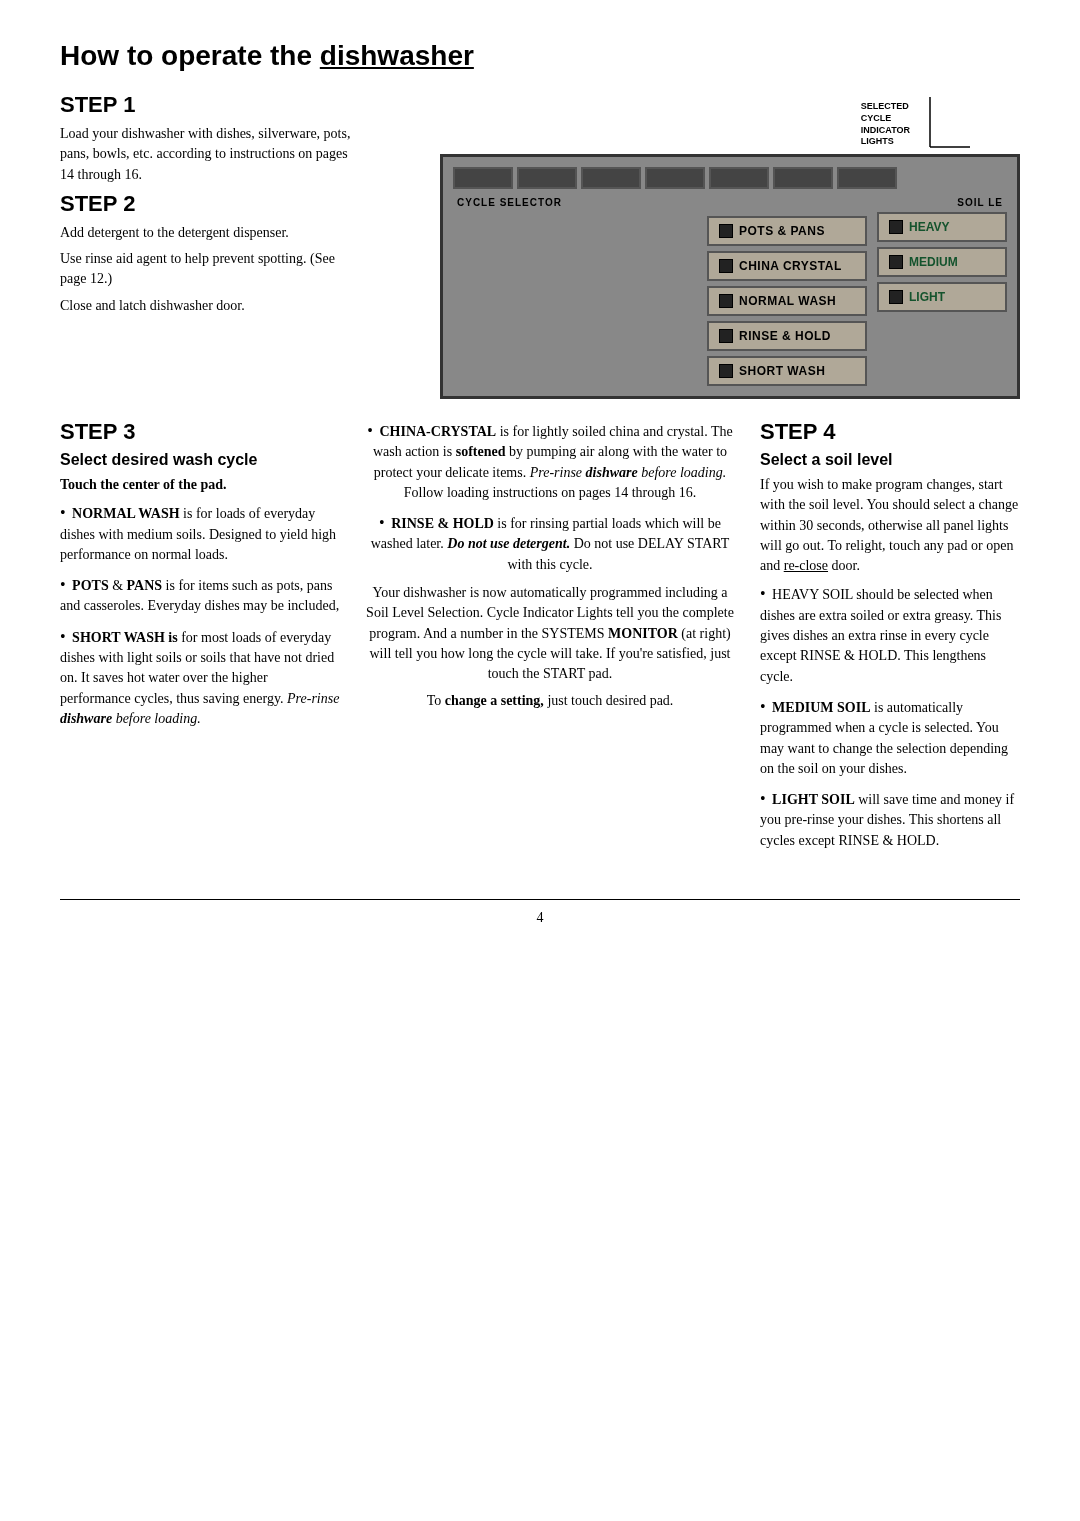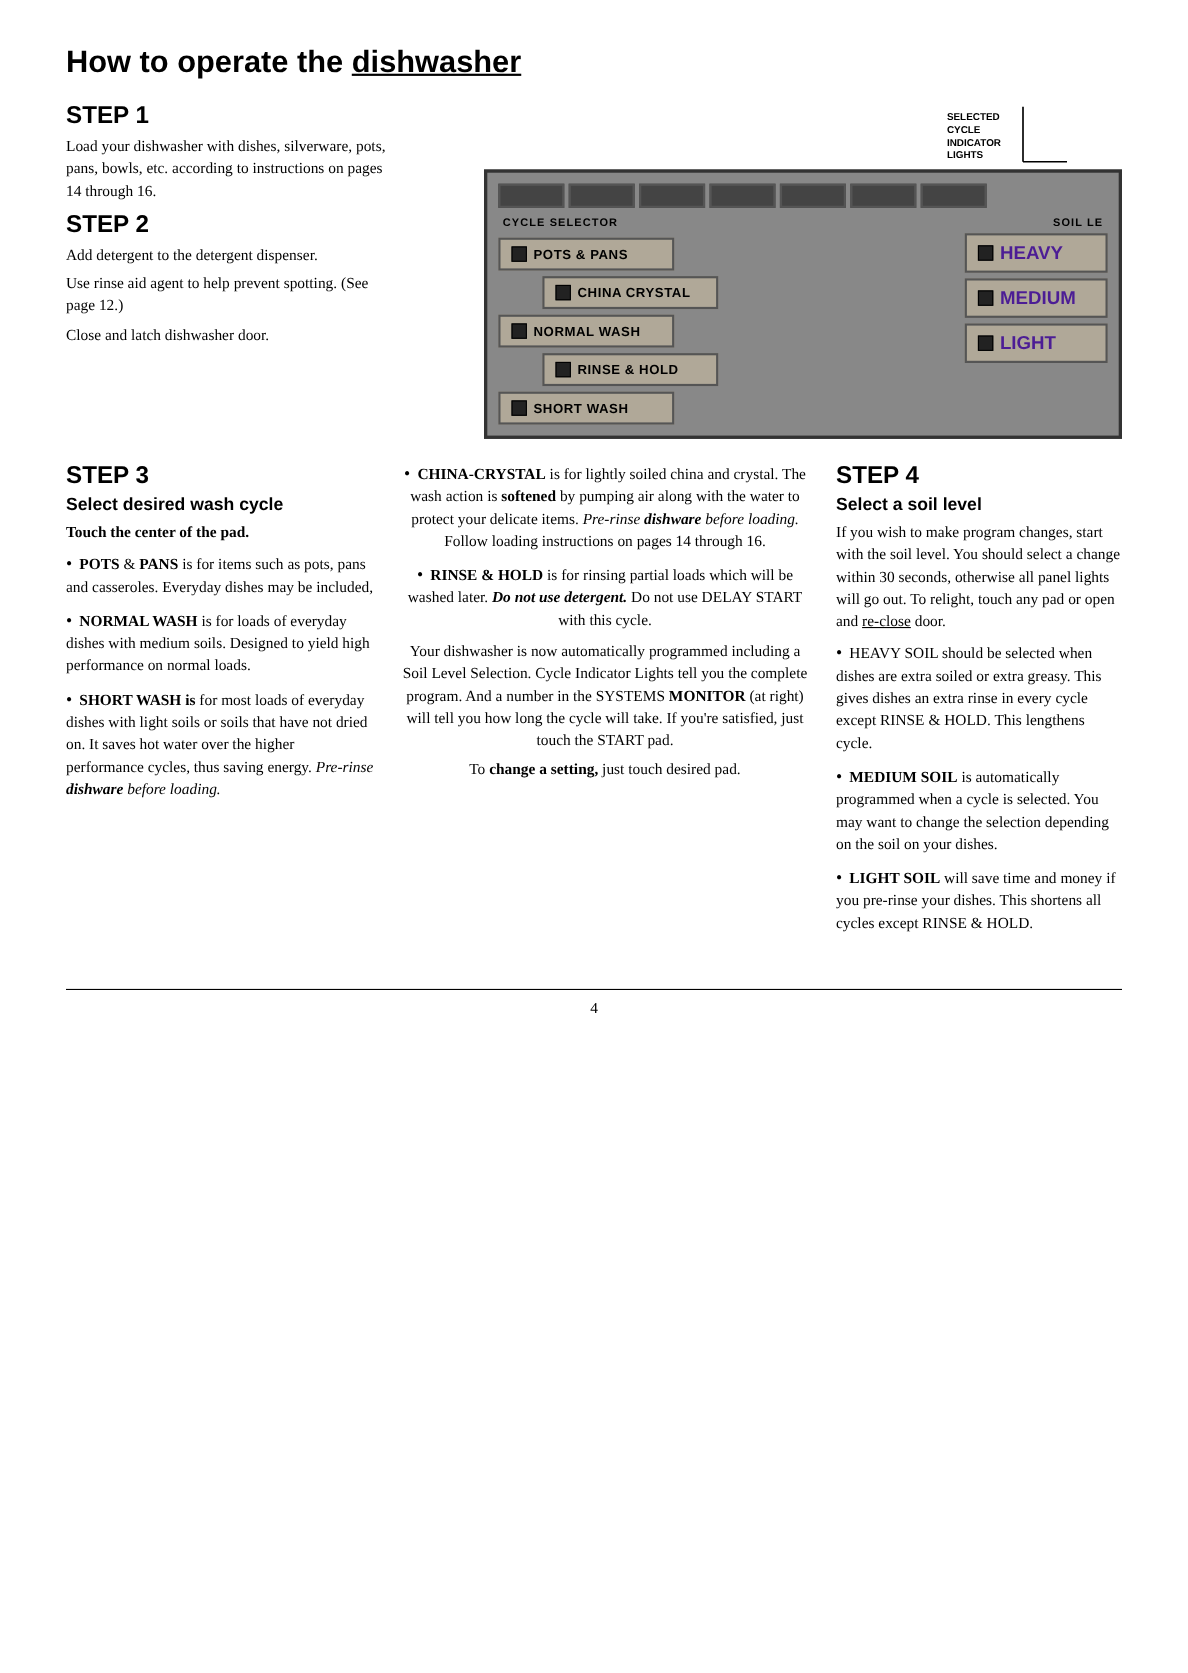--- a/index.html
+++ b/index.html
@@ -101,20 +101,21 @@
       font-weight: bold;
       font-family: Arial, sans-serif;
       color: #000;
       letter-spacing: 1px;
     }
     .cycle-buttons {
       display: flex;
       flex-direction: column;
       gap: 5px;
       margin-top: 4px;
+      align-items: flex-end;
     }
     .cycle-row {
       display: flex;
       flex-direction: row;
       gap: 8px;
       align-items: center;
     }
     .cycle-btn {
       display: flex;
       align-items: center;
@@ -146,24 +147,24 @@
     .soil-btn {
       display: flex;
       align-items: center;
       gap: 6px;
       background: #b0a898;
       border: 2px solid #555;
       padding: 6px 10px;
       min-width: 120px;
     }
     .soil-btn-label {
-      font-size: 17px;
-      font-weight: bold;
-      font-family: Arial, sans-serif;
-      color: #4c1d95;
+      font-size: 12px;
+      font-weight: bold;
+      font-family: Arial, sans-serif;
+      color: #14532d;
     }
     .panel-columns {
       display: flex;
       flex-direction: row;
       gap: 10px;
     }
     .panel-left {
       flex: 1;
     }
     .panel-right {
@@ -330,24 +331,24 @@
   </div>
 </div>
 
 <div class="bottom-section">
 
   <div class="step3-col">
     <div class="step-heading">STEP 3</div>
     <div class="step-subheading">Select desired wash cycle</div>
     <p><span class="bold">Touch the center of the pad.</span></p>
     <p class="bullet-para">
+      <span class="bold">NORMAL WASH</span> is for loads of everyday dishes with medium soils. Designed to yield high performance on normal loads.
+    </p>
+    <p class="bullet-para">
       <span class="bold">POTS</span> &amp; <span class="bold">PANS</span> is for items such as pots, pans and casseroles. Everyday dishes may be included,
-    </p>
-    <p class="bullet-para">
-      <span class="bold">NORMAL WASH</span> is for loads of everyday dishes with medium soils. Designed to yield high performance on normal loads.
     </p>
     <p class="bullet-para">
       <span class="bold">SHORT WASH is</span> for most loads of everyday dishes with light soils or soils that have not dried on. It saves hot water over the higher performance cycles, thus saving energy. <span class="italic">Pre-rinse <span class="bold-italic">dishware</span> before loading.</span>
     </p>
   </div>
 
   <div class="step3-mid">
     <p class="bullet-para">
       <span class="bold">CHINA-CRYSTAL</span> is for lightly soiled china and crystal. The wash action is <span class="bold">softened</span> by pumping air along with the water to protect your delicate items. <span class="italic">Pre-rinse <span class="bold-italic">dishware</span> before loading.</span> Follow loading instructions on pages 14 through 16.
     </p>

